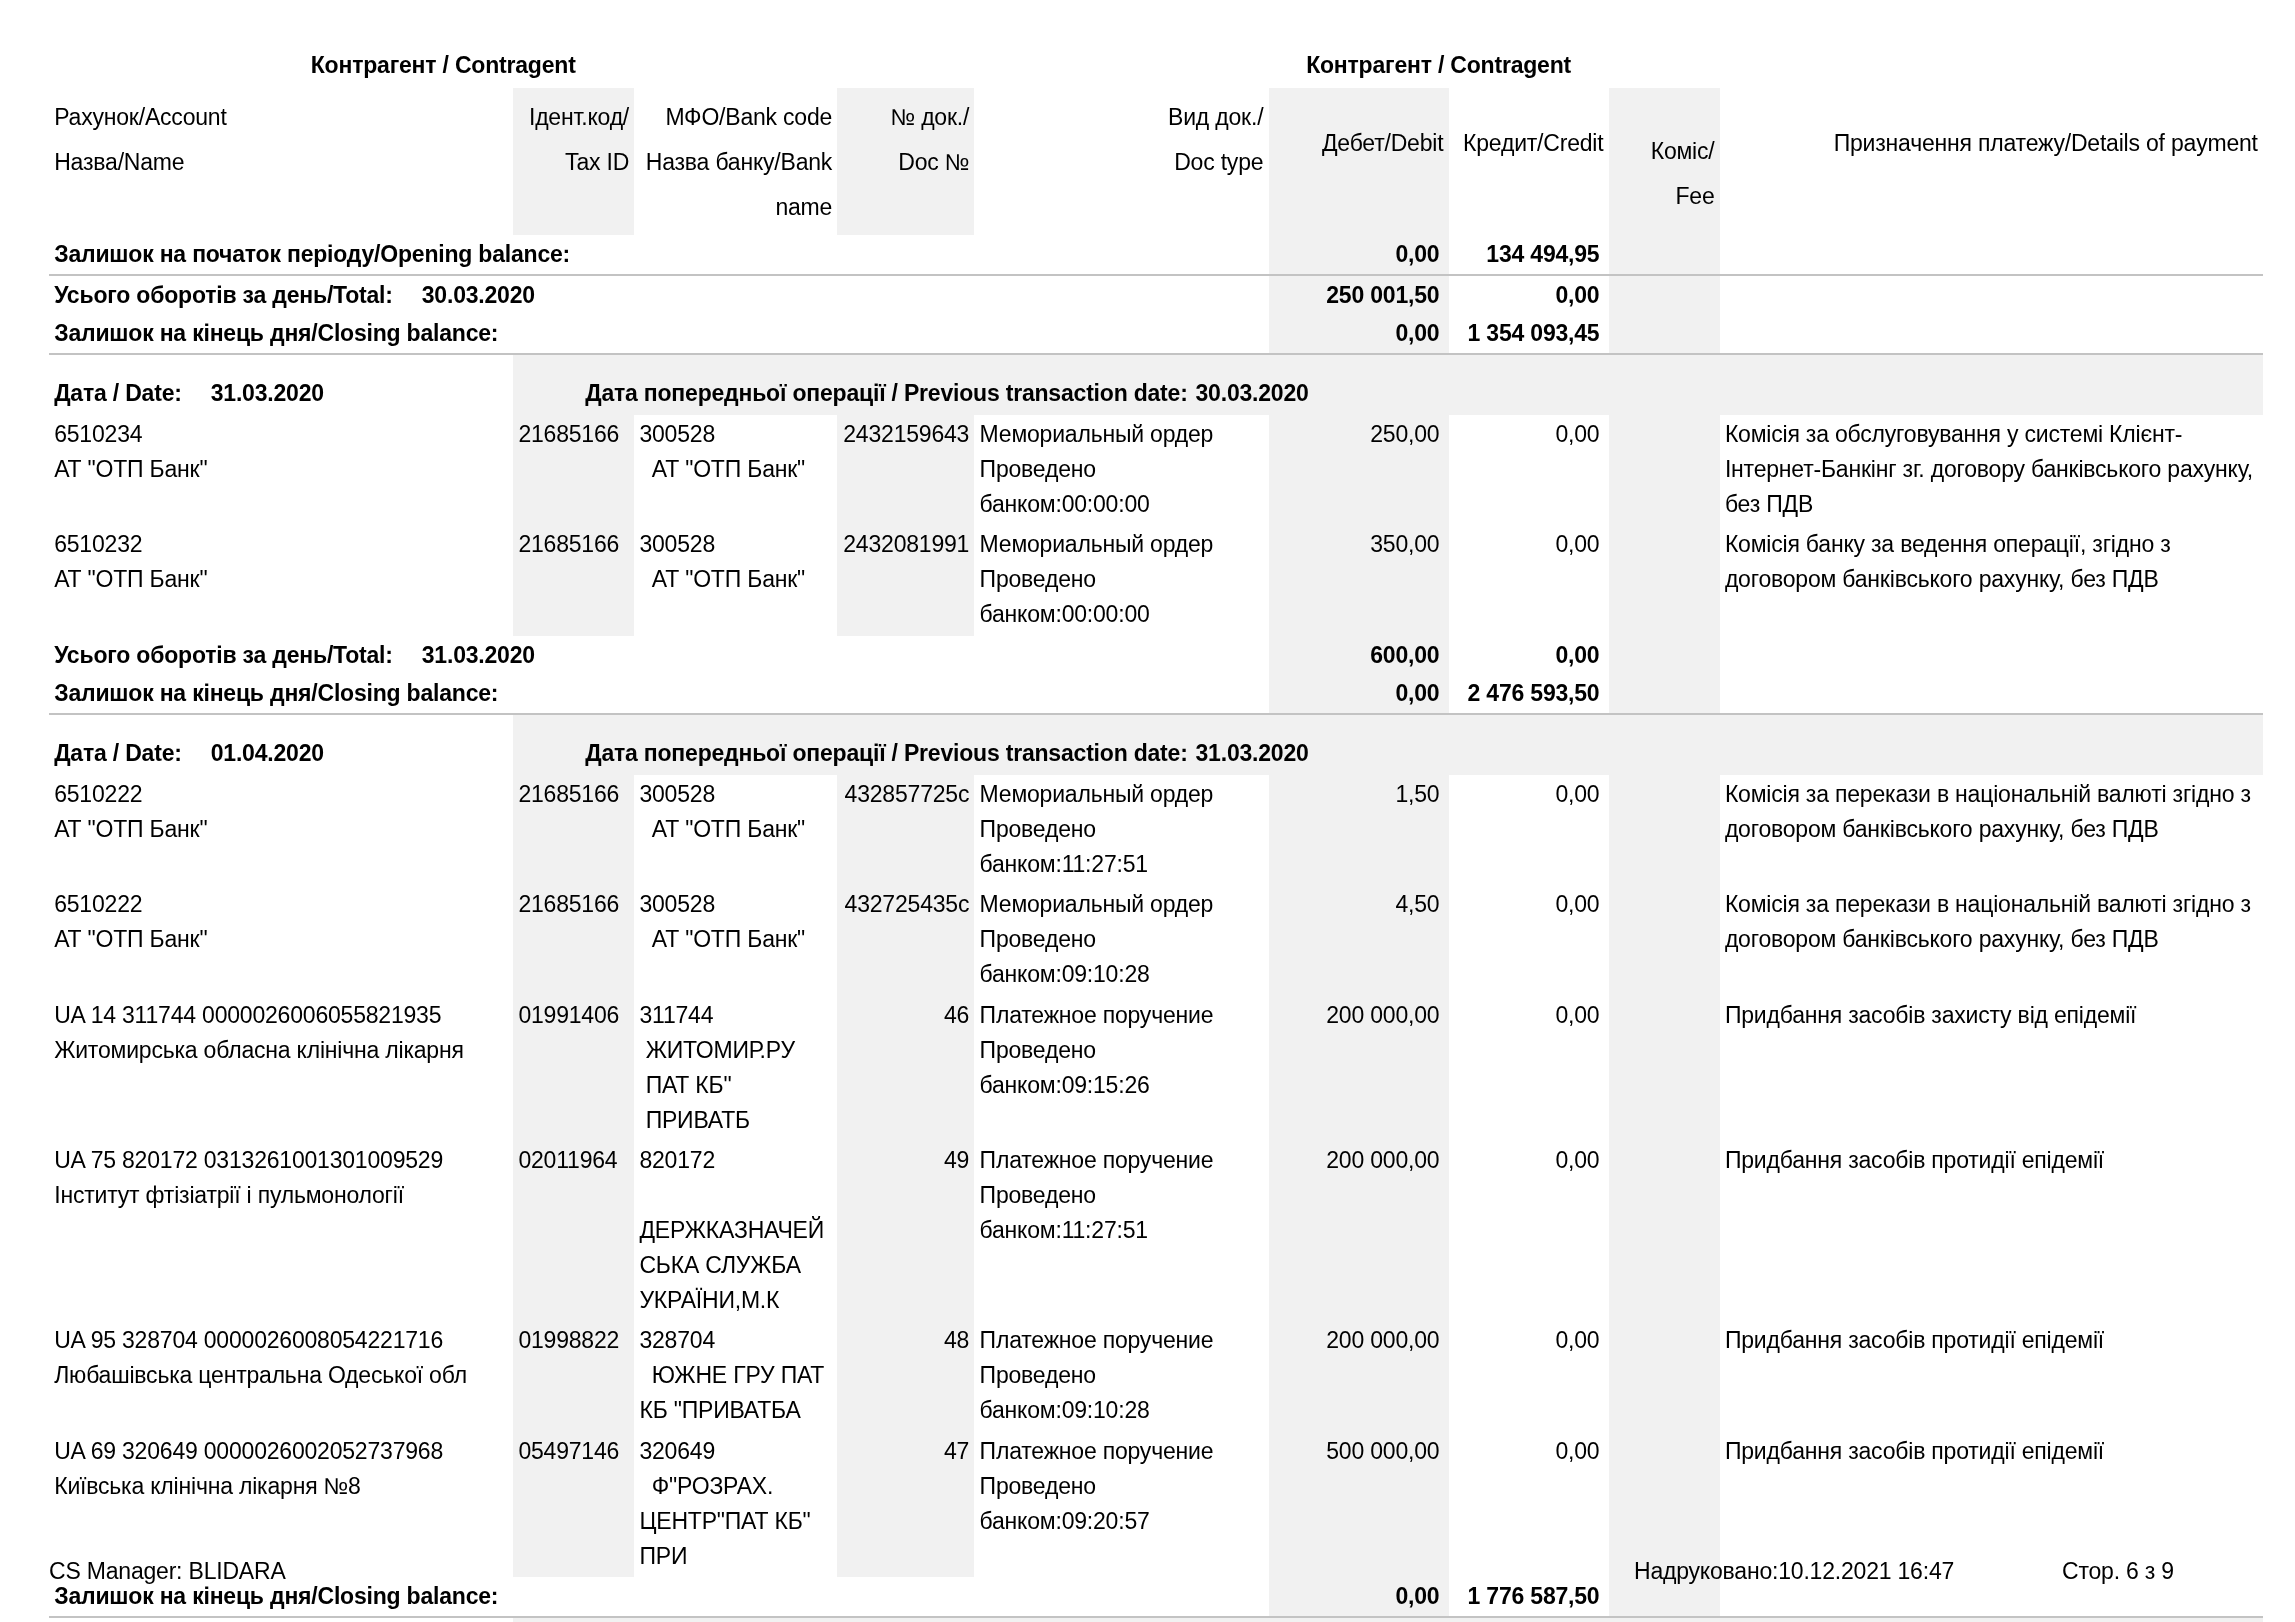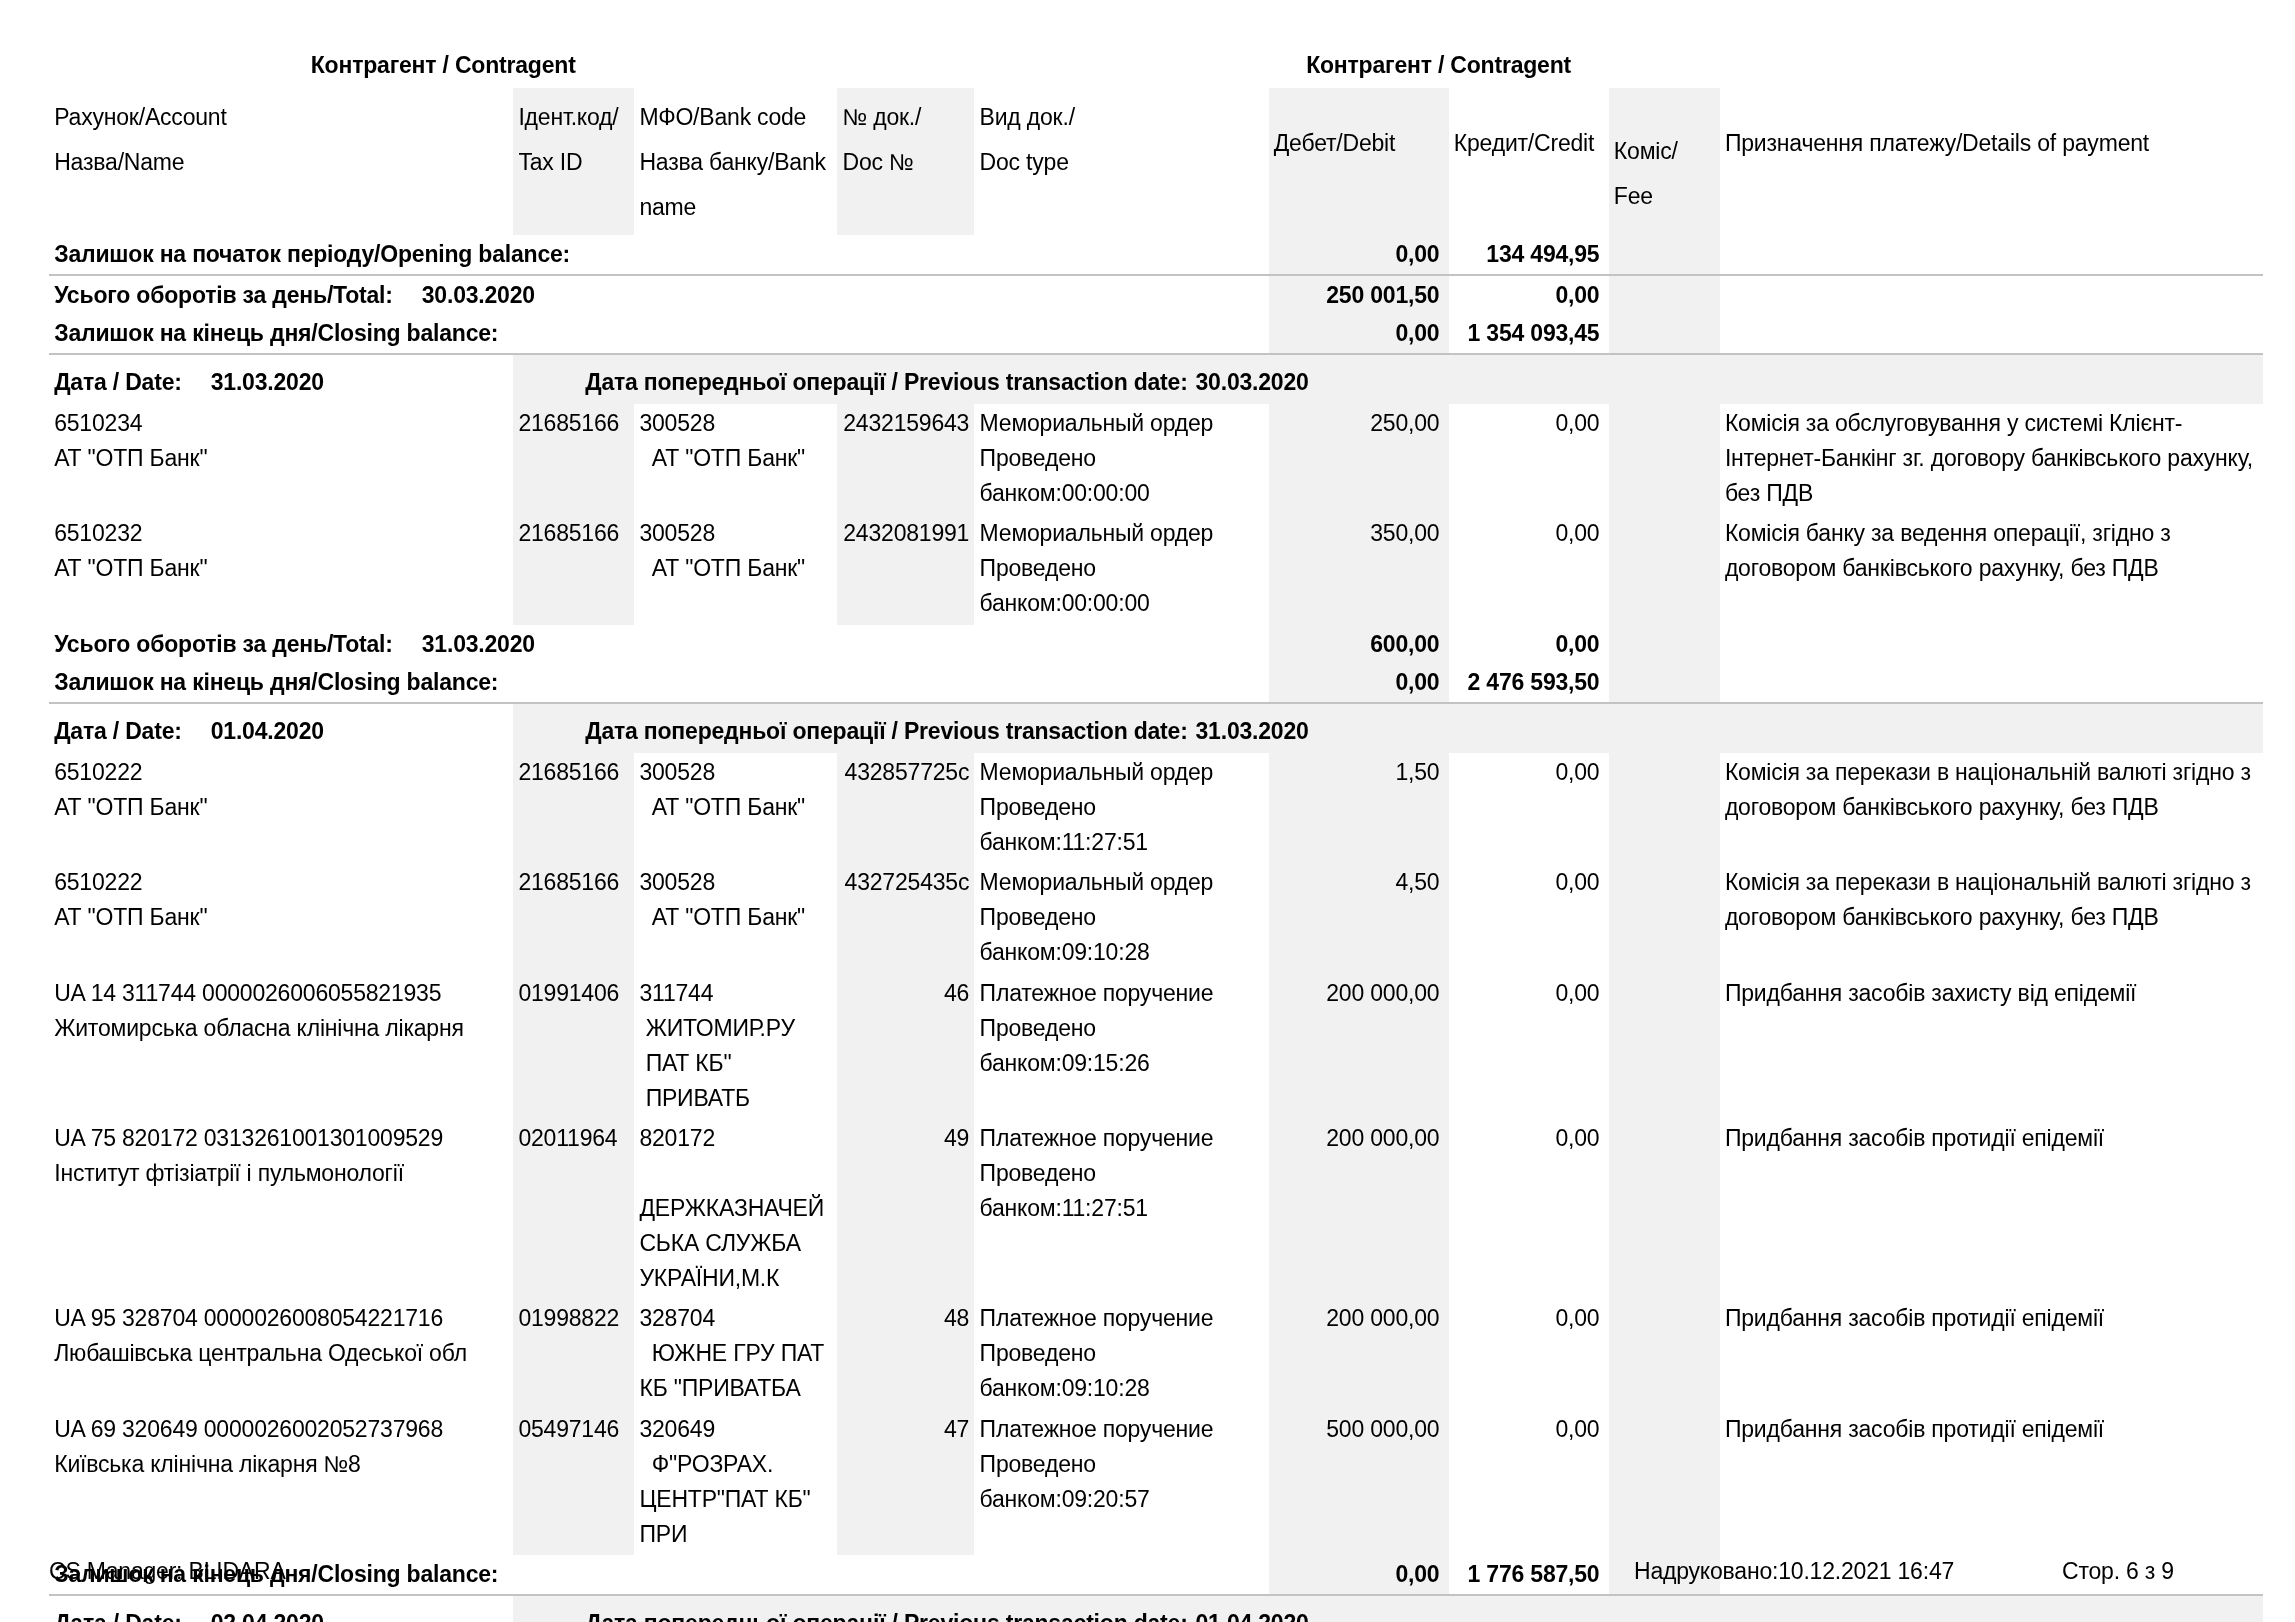--- a/index.html
+++ b/index.html
@@ -2,31 +2,31 @@
 <html><head>
 <meta charset="utf-8">
 <style>
   * { margin:0; padding:0; box-sizing:border-box; }
   html,body { width:2295px; height:1622px; background:#ffffff; overflow:hidden; position:relative;
     font-family:"Liberation Sans","DejaVu Sans",sans-serif; font-size:23px; color:#000;
     letter-spacing:-0.2px; }
   table { table-layout:fixed; border-collapse:collapse; width:2214px; margin:52px 0 0 49px; }
   td { vertical-align:top; padding:0 5.2px; overflow:hidden; }
   col.band { background:#f1f1f1; }
-  .center { text-align:left; }
+  .center { text-align:right; }
   .pre { white-space:pre-wrap; }
   .num { text-align:right; padding-right:9.2px; white-space:nowrap; }
   tr.r-group td { background:#ffffff; padding-bottom:9.2px; }
   tr.r-group td.glabel { font-weight:bold; text-align:center; }
   tr.r-cols td { line-height:45px; padding-top:6.5px; padding-bottom:5.2px; white-space:pre-line; }
   tr.r-cols td.push { padding-top:33px; }
   tr.r-cols td.push2 { padding-top:41px; }
   tr.r-sum td { padding-top:5.9px; padding-bottom:5.9px; font-weight:bold; }
   tr.sep-after td { border-bottom:2.6px solid #c3c3c3;margin-top:16px; }
-  tr.r-date td { padding-top:14px; padding-bottom:7.9px; font-weight:bold; }
+  tr.r-date td { padding-top:25px; padding-bottom:7.9px; font-weight:bold; }
   tr.r-date td.prev-cell { padding-left:72px; }
   tr.r-tx td { line-height:35px; padding-top:2px; padding-bottom:3.3px; }
   .gap { margin-left:29px; }
   .gap-sm { margin-left:7.9px; }
   .doc-col { text-align:right; }
   .footer-item { position:absolute; top:1558px; }
   #footer-left { left:49px; }
   #footer-printed { left:1634px; }
   #footer-page { left:2062px; }
 </style>

